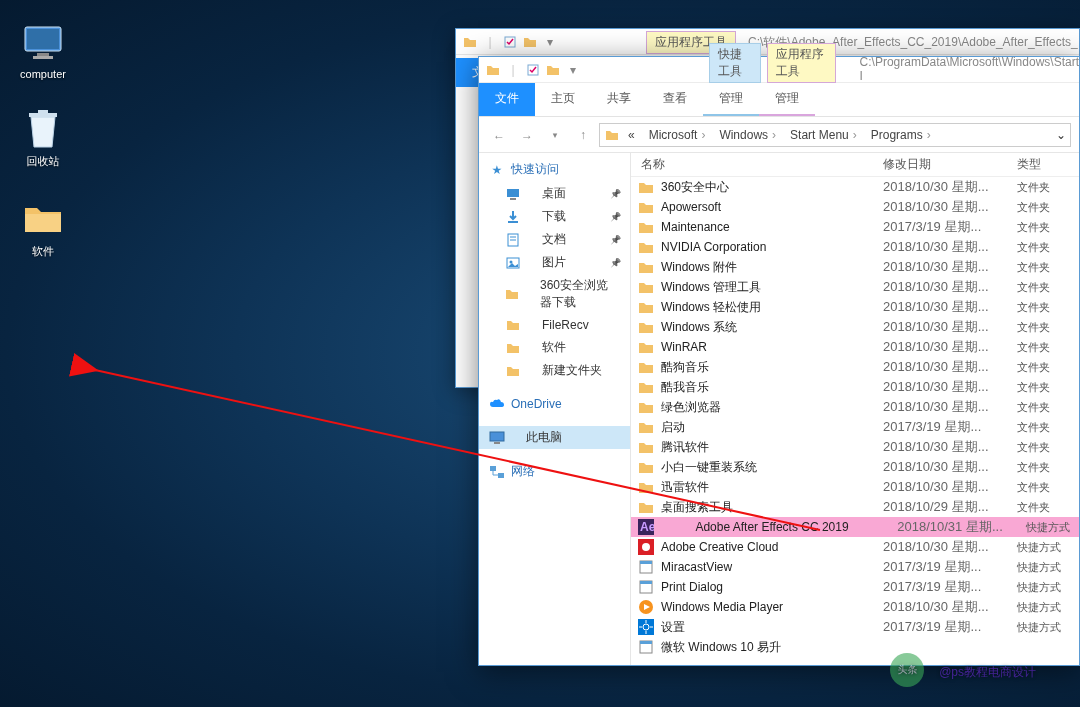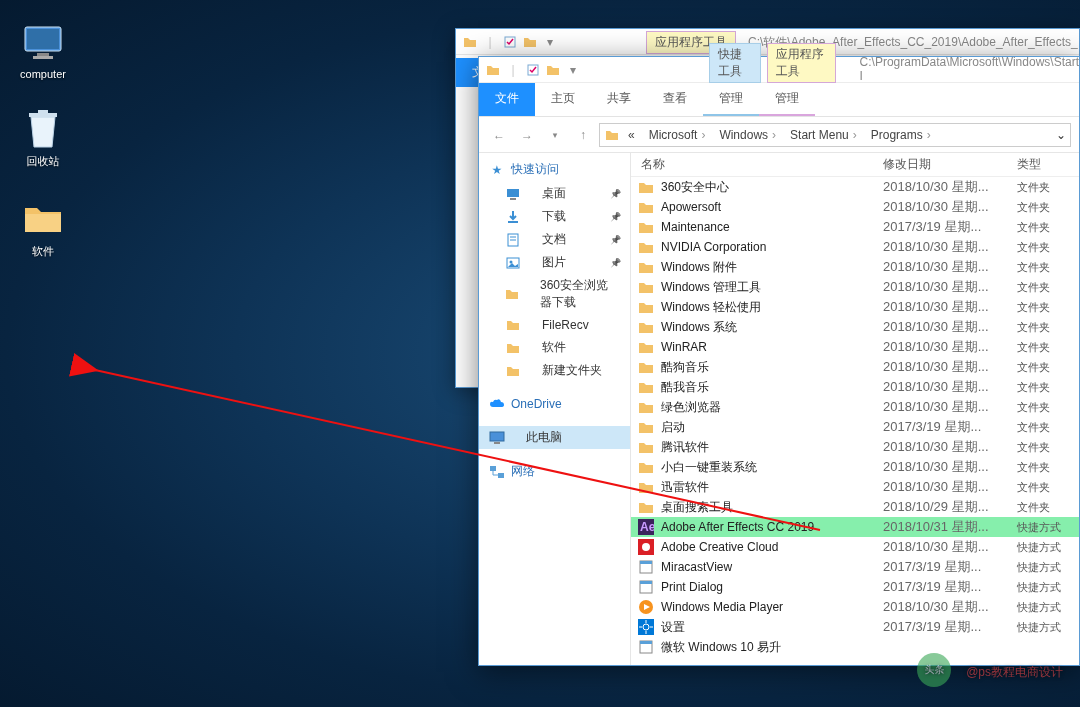--- a/index.html
+++ b/index.html
@@ -52,34 +52,34 @@
   .side-item.pinned::after { content:"📌"; position:absolute; right:8px; font-size:9px; color:#9aa; filter:grayscale(1); }
   .side-item.selected { background:#cde7f8; }
   .side-sep { height:10px; }
   .side-ico { width:16px; height:16px; display:inline-flex; align-items:center; justify-content:center; }
 
   .filepane { flex:1; display:flex; flex-direction:column; }
   .col-headers { display:flex; height:24px; align-items:center; border-bottom:1px solid #eee; color:#555; }
   .col-name { flex:1; padding-left:10px; } .col-date { width:134px; } .col-type { width:62px; }
   .filelist { flex:1; overflow:auto; }
   .row { display:flex; align-items:center; height:20px; padding-left:6px; }
-  .row.selected { background:#86efac; }
+  .row.selected { background:#f9a8d4;text-align:center; }
   .row .ico { width:18px; height:18px; display:inline-flex; align-items:center; justify-content:center; margin-right:6px; }
   .row .name { flex:1; white-space:nowrap; overflow:hidden; text-overflow:ellipsis; color:#222;}
   .row .date { width:134px; color:#666; font-size:13px; white-space:nowrap; overflow:hidden;}
   .row .type { width:62px; color:#555; font-size:11px;}
 
   
   .folder-ico { fill:#f3c268; }
 
   
   .arrow-svg { position:absolute; left:0; top:0; pointer-events:none; }
 
   
-  .watermark { position:absolute; right:17px; bottom:20px; color:#ef4444; font-size:24px; font-weight:500; opacity:.6; text-shadow:0 0 4px #000; pointer-events:none;}
+  .watermark { position:absolute; right:44px; bottom:20px; color:#6d28d9; font-size:24px; font-weight:500; opacity:.6; text-shadow:0 0 4px #000; pointer-events:none;}
   .watermark .avatar { display:inline-block; width:34px; height:34px; border-radius:50%; background:#3aa757; vertical-align:middle; margin-right:8px; position:relative;}
   .watermark .avatar::after { content:"头条"; position:absolute; width:100%; text-align:center; font-size:10px; color:#fff; top:10px; left:0;}
 </style>
 </head>
 <body>
 
 <div class="desktop-icon di-computer">
   <div class="iconbox">
     <svg width="40" height="36" viewBox="0 0 40 36">
         <rect x="2" y="2" width="36" height="24" rx="2" fill="#4a90d9" stroke="#cfe6f7"></rect>

